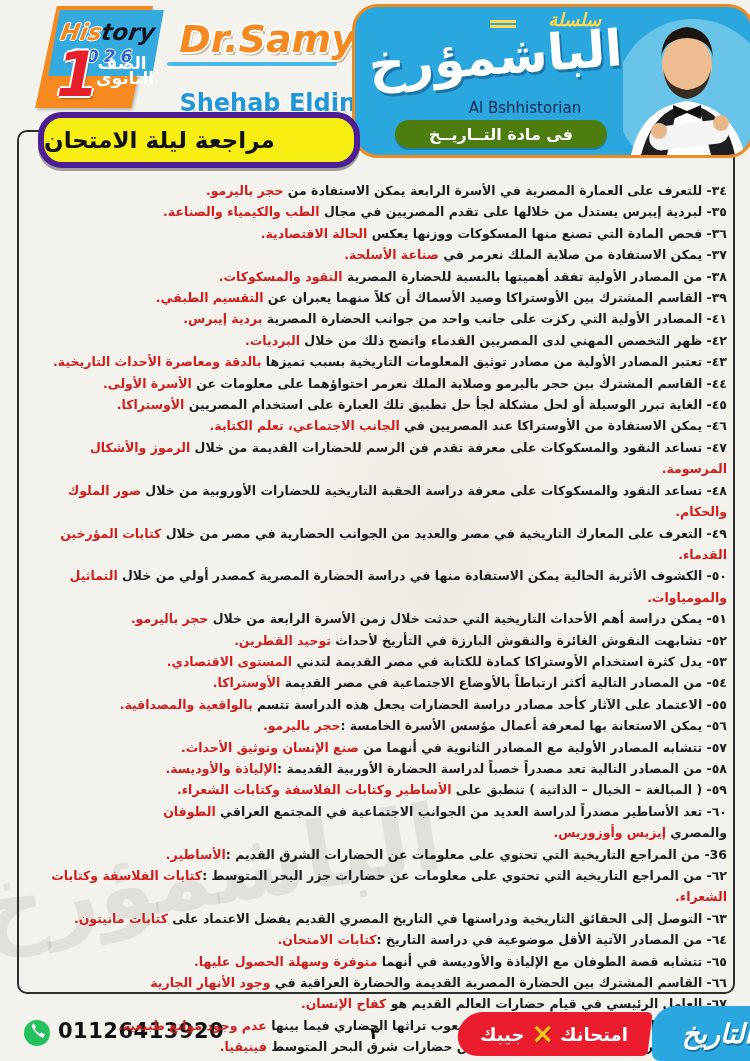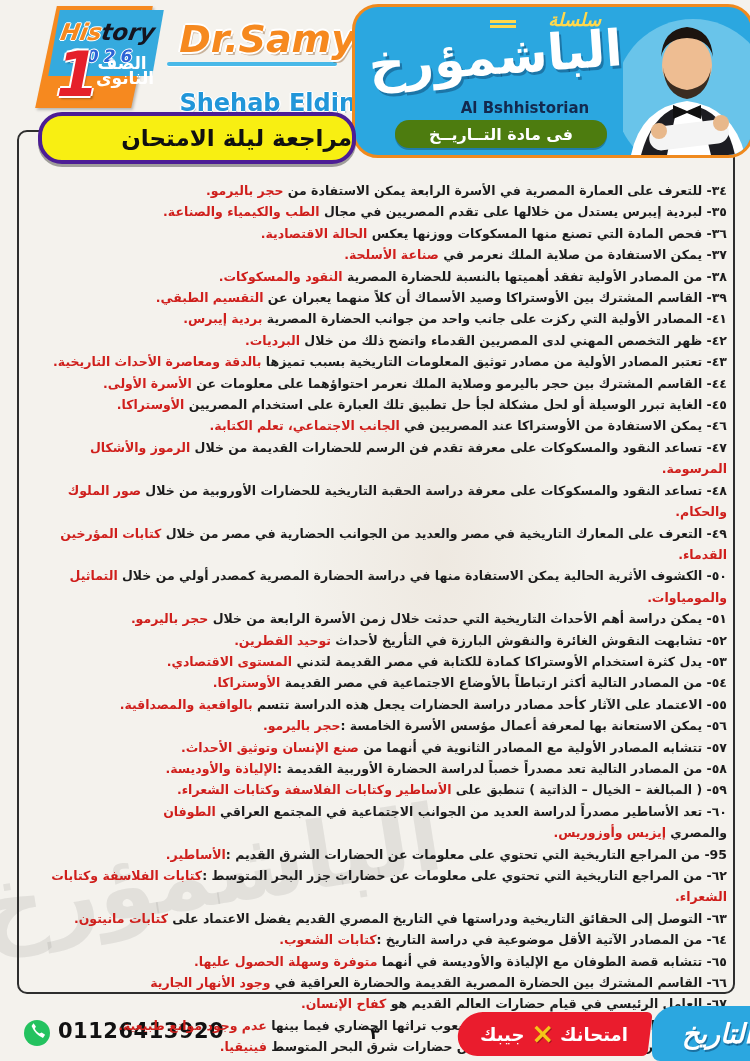--- a/index.html
+++ b/index.html
@@ -16,29 +16,29 @@
   .grade-one{position:absolute;left:56px;top:44px;font-size:62px;line-height:62px;font-weight:bold;font-style:italic;color:#e5202a;text-shadow:-2px 0 #fff,2px 0 #fff,0 -2px #fff,0 2px #fff,2px 3px 2px rgba(0,0,0,.3);z-index:6;}
   .grade-label{position:absolute;left:96px;top:56px;width:52px;text-align:center;color:#fff;font-weight:bold;font-size:17px;line-height:15px;z-index:6;}
 
   
   .drsamy{position:absolute;left:148px;top:18px;width:208px;text-align:right;z-index:5;}
   .drsamy .name{font-size:38px;line-height:42px;font-weight:bold;font-style:italic;color:#f6891f;text-shadow:-2px 0 #fff,2px 0 #fff,0 -2px #fff,0 2px #fff,2px 3px 0 rgba(120,60,0,.35);}
   .drsamy .rule{height:4px;width:170px;margin:2px auto 3px;background:#49b9e8;border-radius:3px;box-shadow:0 1px 0 #fff;}
   .drsamy .surname{font-size:24px;line-height:26px;font-weight:bold;color:#2196d9;text-shadow:-1.5px 0 #fff,1.5px 0 #fff,0 -1.5px #fff,0 1.5px #fff,1px 2px 0 rgba(0,60,110,.3);margin-top:24px;}
 
   
-  .banner{position:absolute;left:38px;top:112px;width:310px;height:44px;background:#f8ef12;border:4px solid #4c1d95;border-radius:24px;display:flex;align-items:center;justify-content:flex-end;z-index:7;box-shadow:0 3px 0 rgba(0,0,0,.35);}
+  .banner{position:absolute;left:38px;top:112px;width:310px;height:44px;background:#f8ef12;border:6px solid #4c1d95;border-radius:24px;display:flex;align-items:center;justify-content:flex-start;z-index:7;box-shadow:0 3px 0 rgba(0,0,0,.35);}
   .banner span{font-size:23px;font-weight:bold;color:#111;}
 
   
   .brand{position:absolute;left:352px;top:4px;width:396px;height:148px;background:#2ba7e0;border:3px solid #f08a1e;border-radius:26px;z-index:6;overflow:hidden;}
   .brand .series{position:absolute;right:150px;top:2px;color:#ffd84d;font-weight:bold;font-size:18px;font-style:italic;}
   .brand .series-dash{position:absolute;right:235px;top:13px;width:26px;height:3px;background:#ffd84d;box-shadow:0 5px 0 #ffd84d;}
   .brand .title-ar{position:absolute;left:8px;top:22px;width:265px;text-align:center;color:#fff;font-weight:bold;font-size:50px;line-height:56px;transform:rotate(-4deg);text-shadow:2px 3px 0 rgba(10,60,100,.45);}
-  .brand .title-en{position:absolute;left:70px;top:92px;width:200px;text-align:center;color:#13294f;font-weight:bold;font-size:15px;}
+  .brand .title-en{position:absolute;left:70px;top:92px;width:200px;text-align:center;color:#13294f;font-weight:normal;font-size:15px;}
   .brand .subject{position:absolute;left:40px;top:113px;width:212px;height:28px;background:#4d7c0f;border-radius:15px;display:flex;align-items:center;justify-content:center;color:#fff;font-weight:bold;font-size:16px;letter-spacing:1px;box-shadow:0 2px 0 rgba(0,0,0,.25);}
   .brand .photo{position:absolute;right:0;top:0;width:128px;height:148px;}
 
   
   .frame{position:absolute;left:17px;top:130px;width:714px;height:860px;border:2px solid #2e2e2e;border-radius:10px;z-index:1;}
   .list{position:absolute;right:6px;left:4px;top:48px;direction:rtl;text-align:right;font-size:12.5px;font-weight:bold;color:#1c1c1c;line-height:21.4px;}
   .item .red{color:#cf1f1c;}
   .item .num{color:#1c1c1c;}
 
   .watermark{position:absolute;left:-24px;top:820px;font-size:92px;font-weight:bold;color:rgba(70,70,70,.10);transform:rotate(-9deg);z-index:0;white-space:nowrap;}
@@ -83,24 +83,24 @@
         <div class="item"><span class="num">٥١- </span><span>يمكن دراسة أهم الأحداث التاريخية التي حدثت خلال زمن الأسرة الرابعة من خلال </span><span class="red">حجر باليرمو.</span></div>
         <div class="item"><span class="num">٥٢- </span><span>تشابهت النقوش الغائرة والنقوش البارزة في التأريخ لأحداث </span><span class="red">توحيد القطرين.</span></div>
         <div class="item"><span class="num">٥٣- </span><span>يدل كثرة استخدام الأوستراكا كمادة للكتابة في مصر القديمة لتدني </span><span class="red">المستوى الاقتصادي.</span></div>
         <div class="item"><span class="num">٥٤- </span><span>من المصادر التالية أكثر ارتباطاً بالأوضاع الاجتماعية في مصر القديمة </span><span class="red">الأوستراكا.</span></div>
         <div class="item"><span class="num">٥٥- </span><span>الاعتماد على الآثار كأحد مصادر دراسة الحضارات يجعل هذه الدراسة تتسم </span><span class="red">بالواقعية والمصداقية.</span></div>
         <div class="item"><span class="num">٥٦- </span><span>يمكن الاستعانة بها لمعرفة أعمال مؤسس الأسرة الخامسة :</span><span class="red">حجر باليرمو.</span></div>
         <div class="item"><span class="num">٥٧- </span><span>تتشابه المصادر الأولية مع المصادر الثانوية في أنهما من </span><span class="red">صنع الإنسان وتوثيق الأحداث.</span></div>
         <div class="item"><span class="num">٥٨- </span><span>من المصادر التالية تعد مصدراً خصباً لدراسة الحضارة الأوربية القديمة :</span><span class="red">الإلياذة والأوديسة.</span></div>
         <div class="item"><span class="num">٥٩- </span><span>( المبالغة – الخيال – الذاتية ) تنطبق على </span><span class="red">الأساطير وكتابات الفلاسفة وكتابات الشعراء.</span></div>
         <div class="item"><span class="num">٦٠- </span><span>تعد الأساطير مصدراً لدراسة العديد من الجوانب الاجتماعية في المجتمع العراقي </span><span class="red">الطوفان</span><br><span>والمصري </span><span class="red">إيزيس وأوزوريس.</span></div>
-        <div class="item"><span class="num">95- </span><span>من المراجع التاريخية التي تحتوي على معلومات عن الحضارات الشرق القديم :</span><span class="red">الأساطير.</span></div>
+        <div class="item"><span class="num">36- </span><span>من المراجع التاريخية التي تحتوي على معلومات عن الحضارات الشرق القديم :</span><span class="red">الأساطير.</span></div>
         <div class="item"><span class="num">٦٢- </span><span>من المراجع التاريخية التي تحتوي على معلومات عن حضارات جزر البحر المتوسط :</span><span class="red">كتابات الفلاسفة وكتابات الشعراء.</span></div>
         <div class="item"><span class="num">٦٣- </span><span>التوصل إلى الحقائق التاريخية ودراستها في التاريخ المصري القديم يفضل الاعتماد على </span><span class="red">كتابات مانيتون.</span></div>
-        <div class="item"><span class="num">٦٤- </span><span>من المصادر الآتية الأقل موضوعية في دراسة التاريخ :</span><span class="red">كتابات الشعوب.</span></div>
+        <div class="item"><span class="num">٦٤- </span><span>من المصادر الآتية الأقل موضوعية في دراسة التاريخ :</span><span class="red">كتابات الامتحان.</span></div>
         <div class="item"><span class="num">٦٥- </span><span>تتشابه قصة الطوفان مع الإلياذة والأوديسة في أنهما </span><span class="red">متوفرة وسهلة الحصول عليها.</span></div>
         <div class="item"><span class="num">٦٦- </span><span>القاسم المشترك بين الحضارة المصرية القديمة والحضارة العراقية في </span><span class="red">وجود الأنهار الجارية</span></div>
         <div class="item"><span class="num">٦٧- </span><span>العامل الرئيسي في قيام حضارات العالم القديم هو </span><span class="red">كفاح الإنسان.</span></div>
         <div class="item"><span class="num">٦٨- </span><span>من العوامل التي ساعدت على تبادل الشعوب تراثها الحضاري فيما بينها </span><span class="red">عدم وجود موانع طبيعية.</span></div>
         <div class="item"><span class="num">٦٩- </span><span>من حضارات جنوب غرب آسيا اليمن ومن حضارات شرق البحر المتوسط </span><span class="red">فينيقيا.</span></div>
       </div>
   </div>
 
   <div class="badge-orange"></div>
   <div class="badge-blue">

